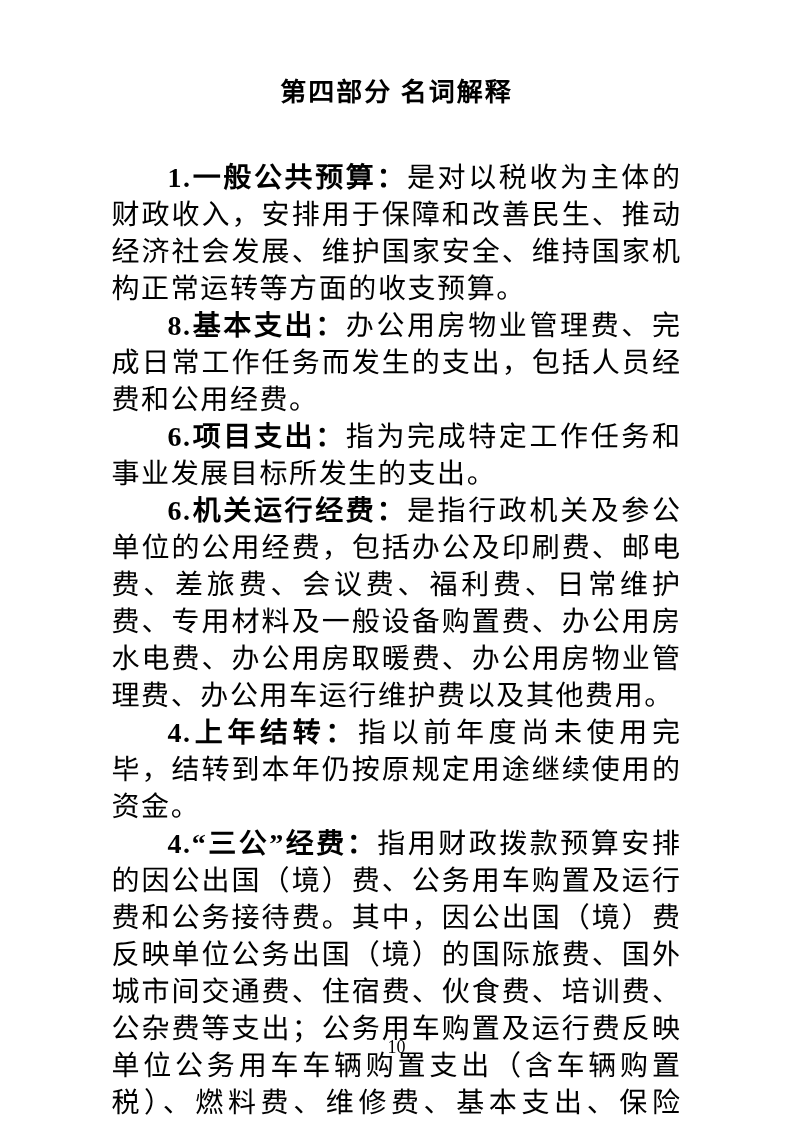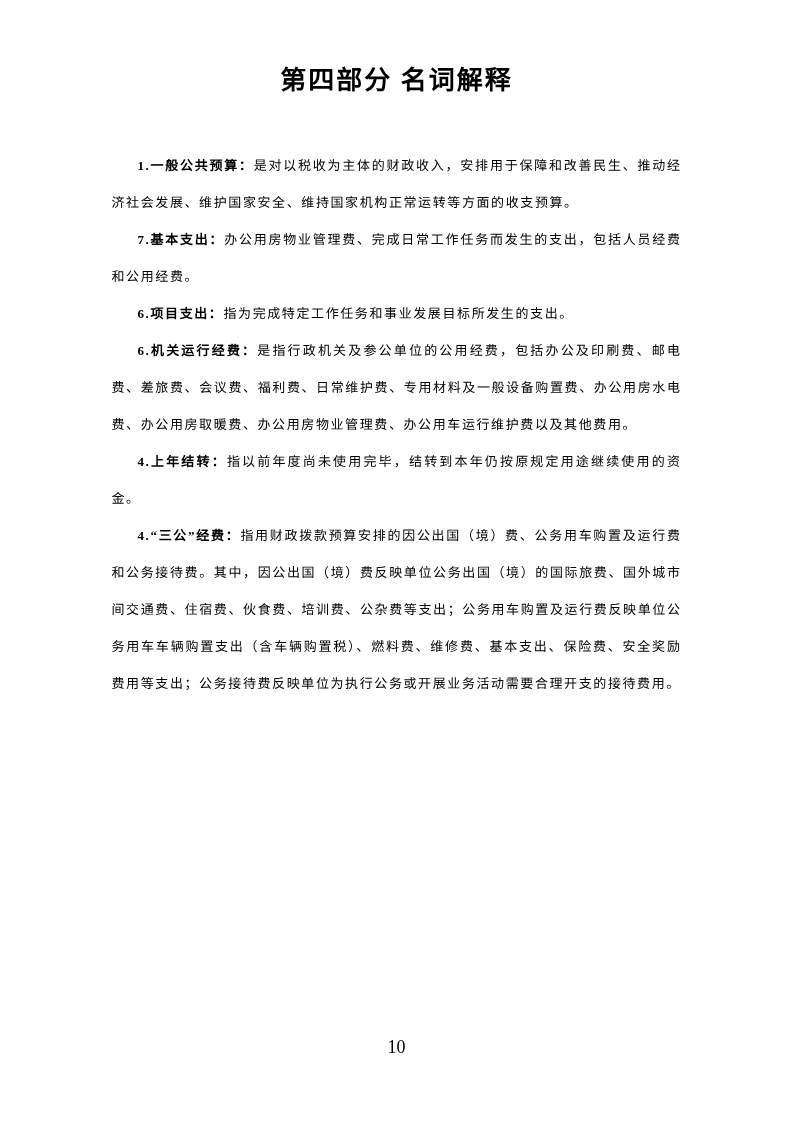--- a/index.html
+++ b/index.html
@@ -10,37 +10,37 @@
   .page {
     position: relative;
     width: 793px;
     height: 1122px;
     background: #ffffff;
     color: #000000;
     font-family: "Liberation Serif", serif;
     overflow: hidden;
   }
   .doc-title {
-    margin: 0;
+    margin: 12px;
     padding-top: 65px;
     text-align: center;
     font-size: 26px;
     font-weight: bold;
     letter-spacing: 2px;
     line-height: 32px;
     color: #000000;
     font-family: "Liberation Serif", serif;
   }
   .doc-body {
     width: 570px;
     margin: 50px auto 0 auto;
   }
   .para {
     margin: 0;
-    font-size: 13px;
+    font-size: 28px;
     line-height: 37px;
     letter-spacing: 1.6px;
     text-align: justify;
     text-justify: inter-ideograph;
     text-indent: 2em;
     color: #000000;
   }
   .term {
     font-weight: bold;
   }
@@ -59,21 +59,21 @@
 <body>
 
 <div class="page">
 
   <h1 class="doc-title">第四部分 名词解释</h1>
 
   <div class="doc-body">
 
     <p class="para"><span class="term">1.一般公共预算：</span><span>是对以税收为主体的财政收入，安排用于保障和改善民生、推动经济社会发展、维护国家安全、维持国家机构正常运转等方面的收支预算。</span></p>
 
-    <p class="para"><span class="term">7.基本支出：</span><span>办公用房物业管理费、完成日常工作任务而发生的支出，包括人员经费和公用经费。</span></p>
+    <p class="para"><span class="term">8.基本支出：</span><span>办公用房物业管理费、完成日常工作任务而发生的支出，包括人员经费和公用经费。</span></p>
 
     <p class="para"><span class="term">6.项目支出：</span><span>指为完成特定工作任务和事业发展目标所发生的支出。</span></p>
 
     <p class="para"><span class="term">6.机关运行经费：</span><span>是指行政机关及参公单位的公用经费，包括办公及印刷费、邮电费、差旅费、会议费、福利费、日常维护费、专用材料及一般设备购置费、办公用房水电费、办公用房取暖费、办公用房物业管理费、办公用车运行维护费以及其他费用。</span></p>
 
     <p class="para"><span class="term">4.上年结转：</span><span>指以前年度尚未使用完毕，结转到本年仍按原规定用途继续使用的资金。</span></p>
 
     <p class="para"><span class="term">4.“三公”经费：</span><span>指用财政拨款预算安排的因公出国（境）费、公务用车购置及运行费和公务接待费。其中，因公出国（境）费反映单位公务出国（境）的国际旅费、国外城市间交通费、住宿费、伙食费、培训费、公杂费等支出；公务用车购置及运行费反映单位公务用车车辆购置支出（含车辆购置税）、燃料费、维修费、基本支出、保险费、安全奖励费用等支出；公务接待费反映单位为执行公务或开展业务活动需要合理开支的接待费用。</span></p>
 
   </div>

